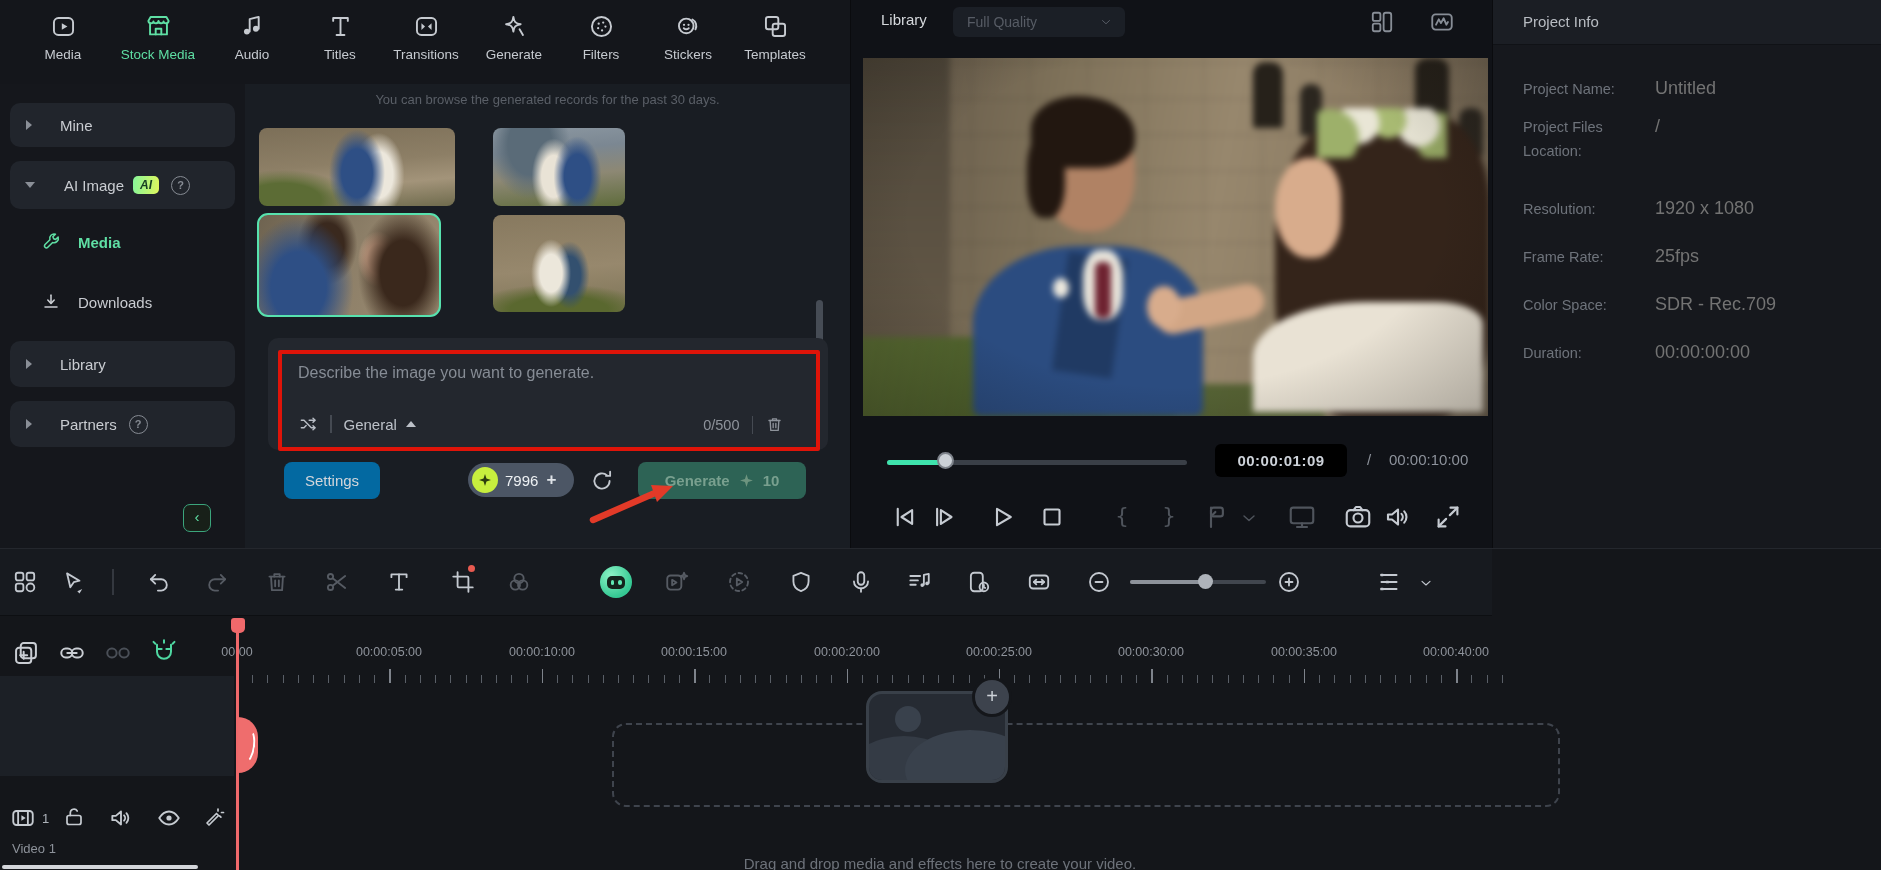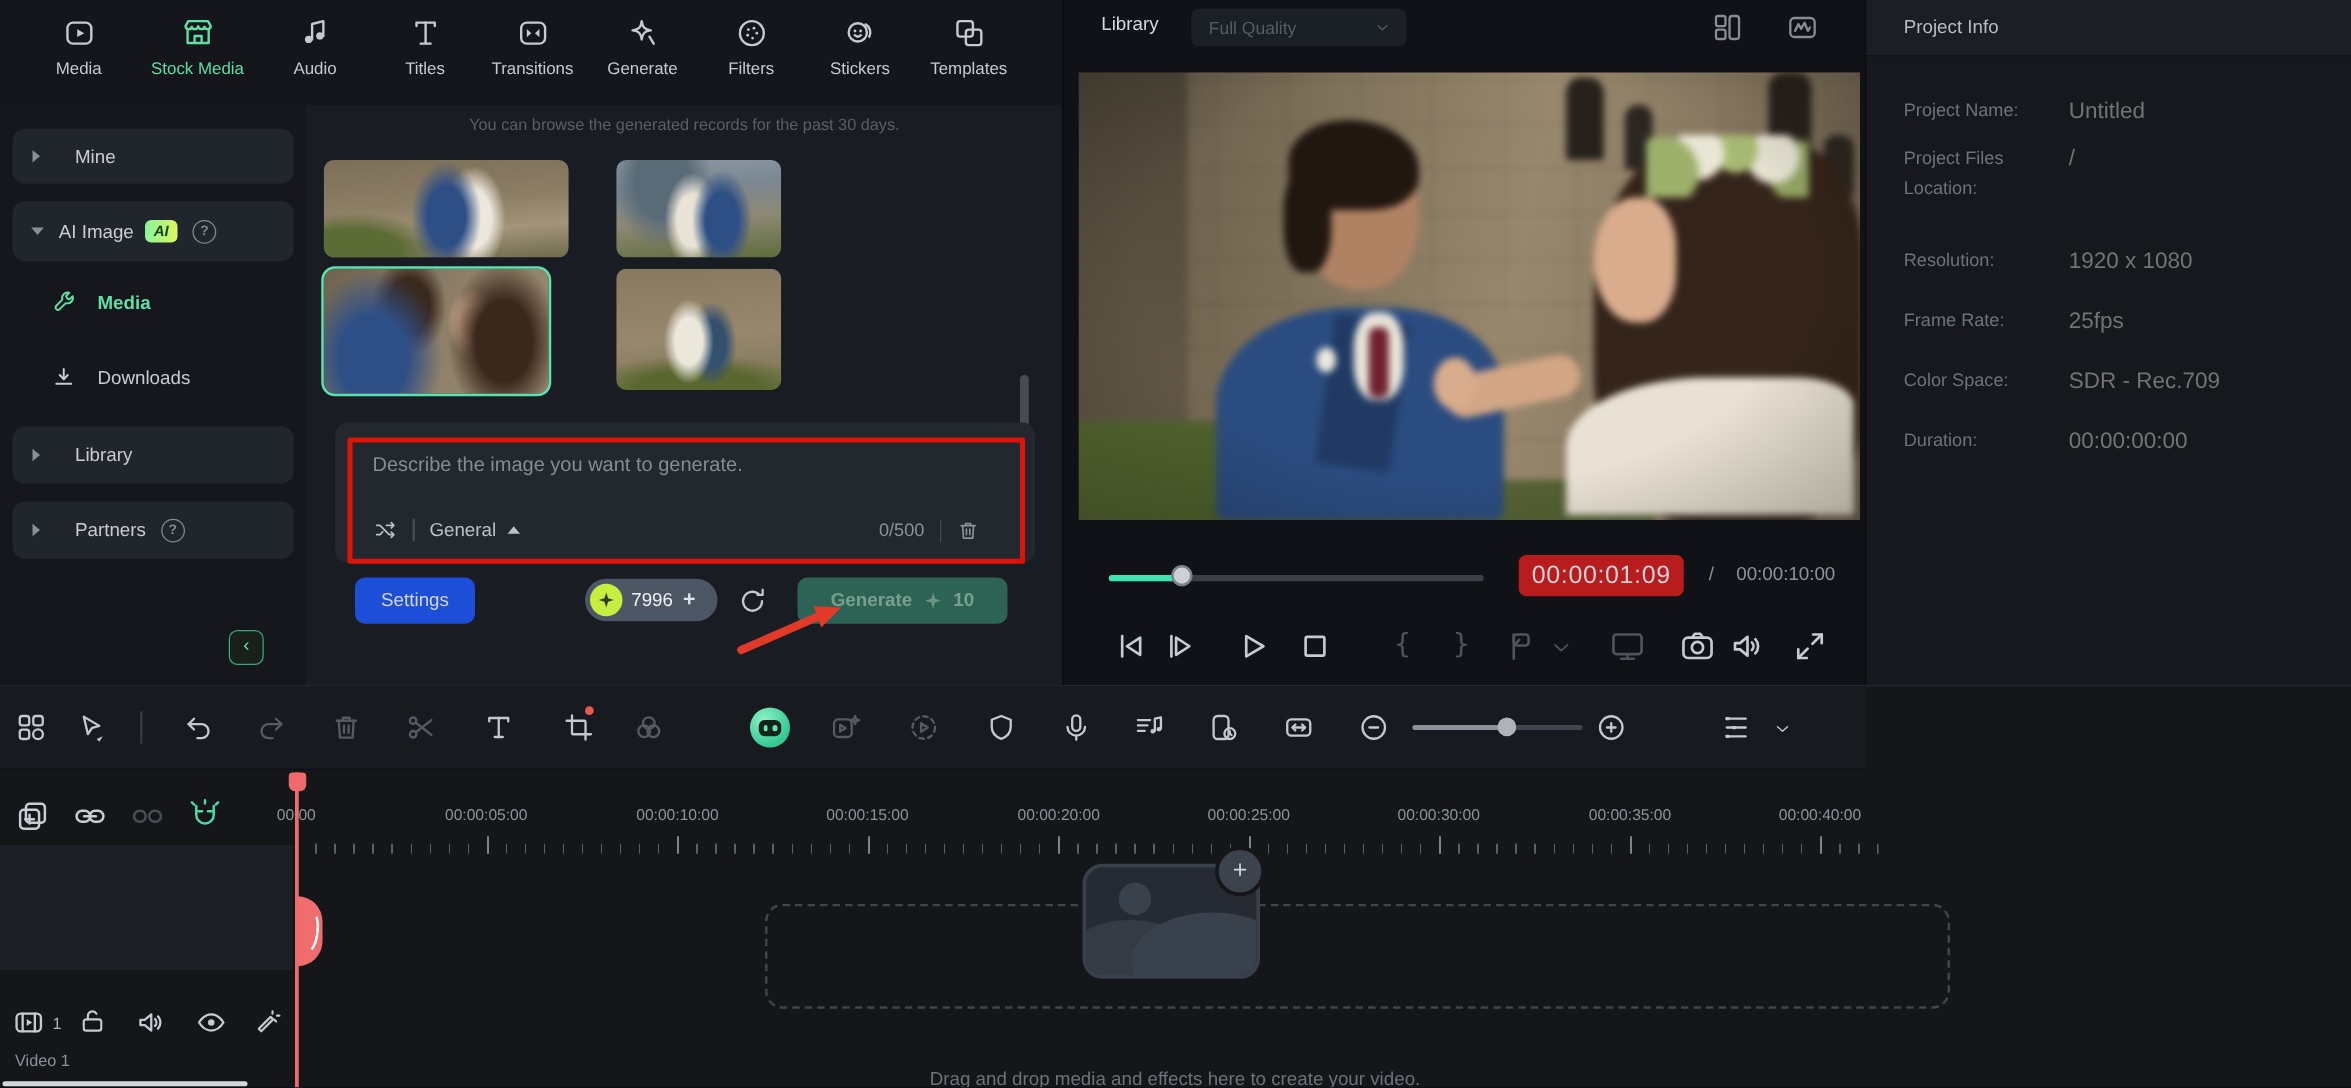--- a/index.html
+++ b/index.html
@@ -43,21 +43,21 @@
 
   .prompt-card{left:23px;top:254px;width:560px;height:112px;border-radius:10px;background:#23272e;cursor:text;}
   .prompt-ph{position:absolute;left:30px;top:26px;font-size:16px;color:#868c95;}
   .prompt-meta{position:absolute;left:30px;bottom:16px;display:flex;align-items:center;color:#b9bec6;}
   .vdiv{width:1.5px;height:18px;background:#454a52;margin:0 12px;}
   .style-label{font-size:15px;color:#bcc1c8;cursor:pointer;display:flex;align-items:center;}
   .caret-up{width:0;height:0;border-bottom:6px solid #bcc1c8;border-left:5px solid transparent;border-right:5px solid transparent;margin-left:9px;}
   .prompt-meta-r{position:absolute;right:44px;bottom:16px;display:flex;align-items:center;color:#8e939b;font-size:14.5px;}
   .annotation-rect{left:33px;top:266px;width:534px;height:93px;border:4px solid #df1409;border-radius:2px;z-index:6;pointer-events:none;}
 
-  .settings-btn{left:39px;top:378px;width:96px;height:37px;border-radius:8px;background:#1d4ed8;color:#d3d6db;
+  .settings-btn{left:39px;top:378px;width:96px;height:37px;border-radius:8px;background:#0369a1;color:#d3d6db;
                 font-size:15px;display:flex;align-items:center;justify-content:center;cursor:pointer;}
   .credits-pill{left:223px;top:379px;width:106px;height:34px;border-radius:17px;background:#4c5665;display:flex;
                 align-items:center;cursor:pointer;}
   .coin{width:26px;height:26px;border-radius:50%;background:#c7ee3e;margin-left:4px;display:flex;align-items:center;justify-content:center;color:#2c3c0e;}
   .coin svg{width:16px;height:16px;}
   .credits-num{color:#eef1f4;font-size:15px;margin-left:7px;}
   .credits-add{color:#dfe3e8;font-size:17px;margin-left:8px;font-weight:600;}
   .refresh-btn{left:344px;top:384px;width:26px;height:26px;color:#c3c8cf;cursor:pointer;}
   .generate-btn{left:393px;top:378px;width:168px;height:37px;border-radius:8px;background:#2d6355;display:flex;
                 align-items:center;justify-content:center;gap:8px;cursor:pointer;color:#79a08f;font-size:15px;font-weight:600;}
@@ -73,22 +73,22 @@
   .quality-dd .qchev{margin-left:auto;margin-right:12px;width:14px;height:14px;}
   .ph-btn{position:absolute;cursor:pointer;}
   .video-preview{left:12px;top:58px;width:625px;height:358px;background:#0c0d10;overflow:hidden;cursor:pointer;}
   .scene{position:absolute;inset:0;}
   .scene-paint{position:absolute;inset:-8px;filter:blur(3px);}
   .sp{position:absolute;}
 
   .seek-track{left:36px;top:460px;width:300px;height:5px;border-radius:3px;background:#3a3f47;cursor:pointer;}
   .seek-fill{position:absolute;left:0;top:0;height:5px;width:66px;border-radius:3px;background:#3fe3ad;}
   .seek-handle{left:86px;top:452px;width:17px;height:17px;border-radius:50%;background:#ccd1d7;border:2px solid #7e838b;box-sizing:border-box;cursor:grab;}
-  .tc-box{left:364px;top:444px;width:132px;height:33px;background:#b91c1c;border-radius:6px;display:flex;align-items:center;
-          justify-content:center;font-size:20px;color:#cdd2d9;letter-spacing:.5px;}
+  .tc-box{left:364px;top:444px;width:132px;height:33px;background:#000000;border-radius:6px;display:flex;align-items:center;
+          justify-content:center;font-size:15px;color:#cdd2d9;letter-spacing:.5px;font-weight:bold;}
   .tc-slash{left:516px;top:451px;font-size:15px;color:#8d929b;}
   .tc-total{left:538px;top:451px;font-size:15px;color:#8d929b;white-space:nowrap;}
   .transport{color:#c6cbd2;}
   .tp{position:absolute;top:502px;width:30px;height:30px;cursor:pointer;color:#c6cbd2;}
   .tp.dim{color:#4f545c;}
   .brace{font-family:"DejaVu Sans",sans-serif;font-size:22px;line-height:28px;text-align:center;}
 
   
   .right-region{left:1492px;top:0;width:389px;height:548px;background:#16181d;border-left:1px solid #0a0b0e;}
   .pi-header{left:0;top:0;width:100%;height:44px;background:#1b1e24;border-bottom:1px solid #101216;}
@@ -233,21 +233,21 @@
       </div>
     </div>
 
     <div class="abs sidebar">
       <div class="side-row pill" style="top:19px;height:44px">
         <span class="caret-r"></span>
         <span class="side-label">Mine</span>
       </div>
       <div class="side-row pill" style="top:77px;height:48px">
         <span class="caret-d"></span>
-        <span class="side-label" style="margin-left:12px">AI Image</span>
+        <span class="side-label" style="margin-left:29px">AI Image</span>
         <span class="ai-badge">AI</span>
         <span class="help-circle">?</span>
       </div>
       <div class="sub-row active" style="top:140px;height:36px">
         <svg class="ic sicon" viewBox="0 0 24 24">
             <path d="M19.8 6.5a4.8 4.8 0 0 1-6 6L8.5 17.8a2.1 2.1 0 1 1-3-3L10.8 9.5a4.8 4.8 0 0 1 6-6L14 6.3l.9 2.1 2.1.9z"></path>
           </svg>
         <span class="side-label">Media</span>
       </div>
       <div class="sub-row" style="top:200px;height:36px">

